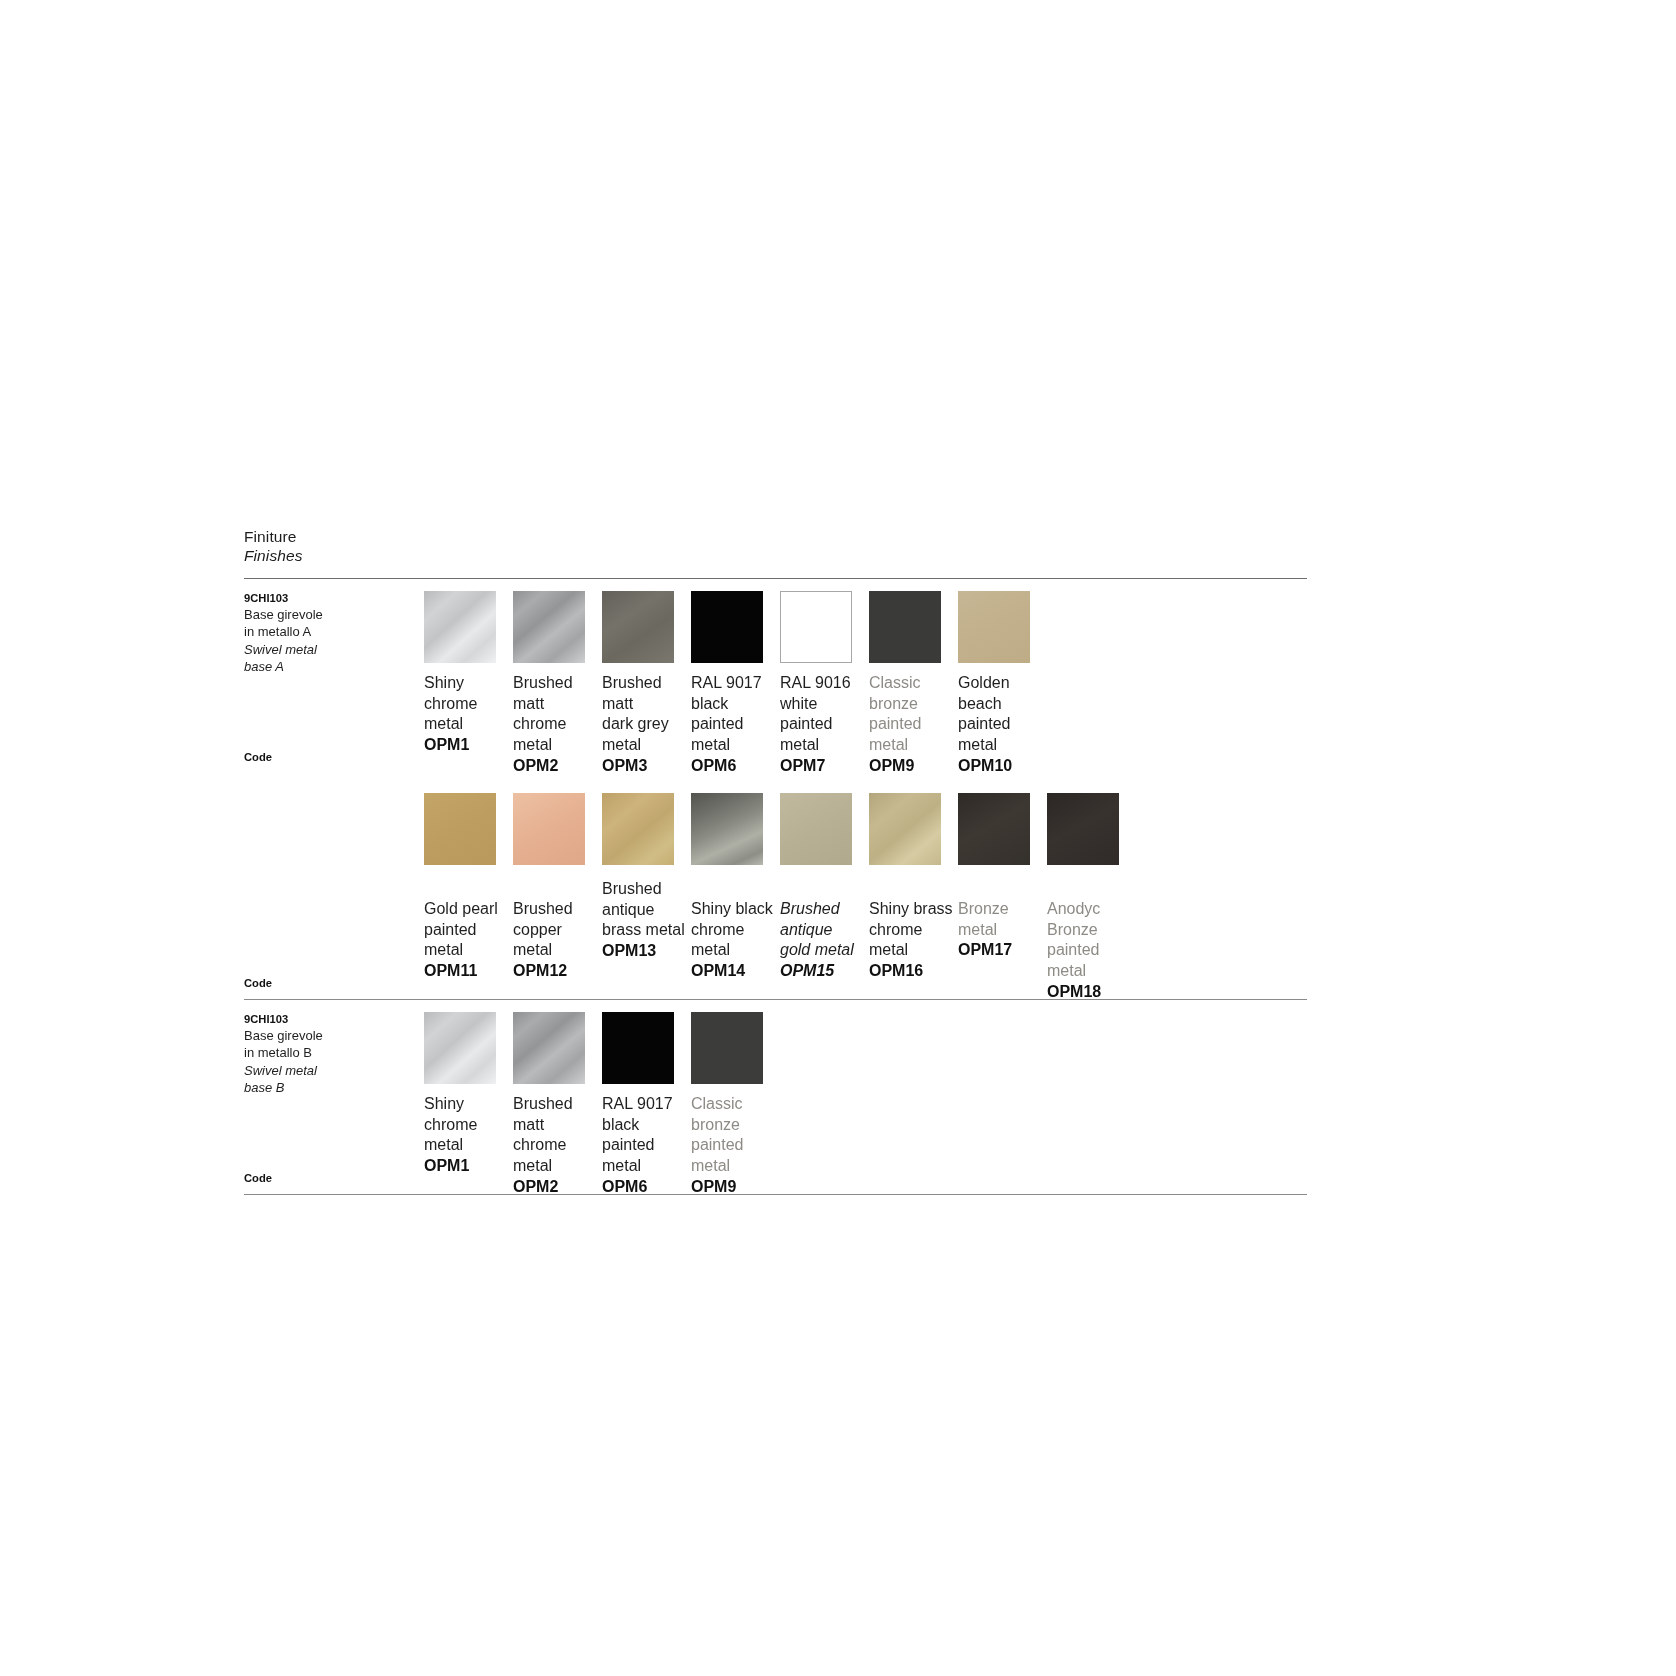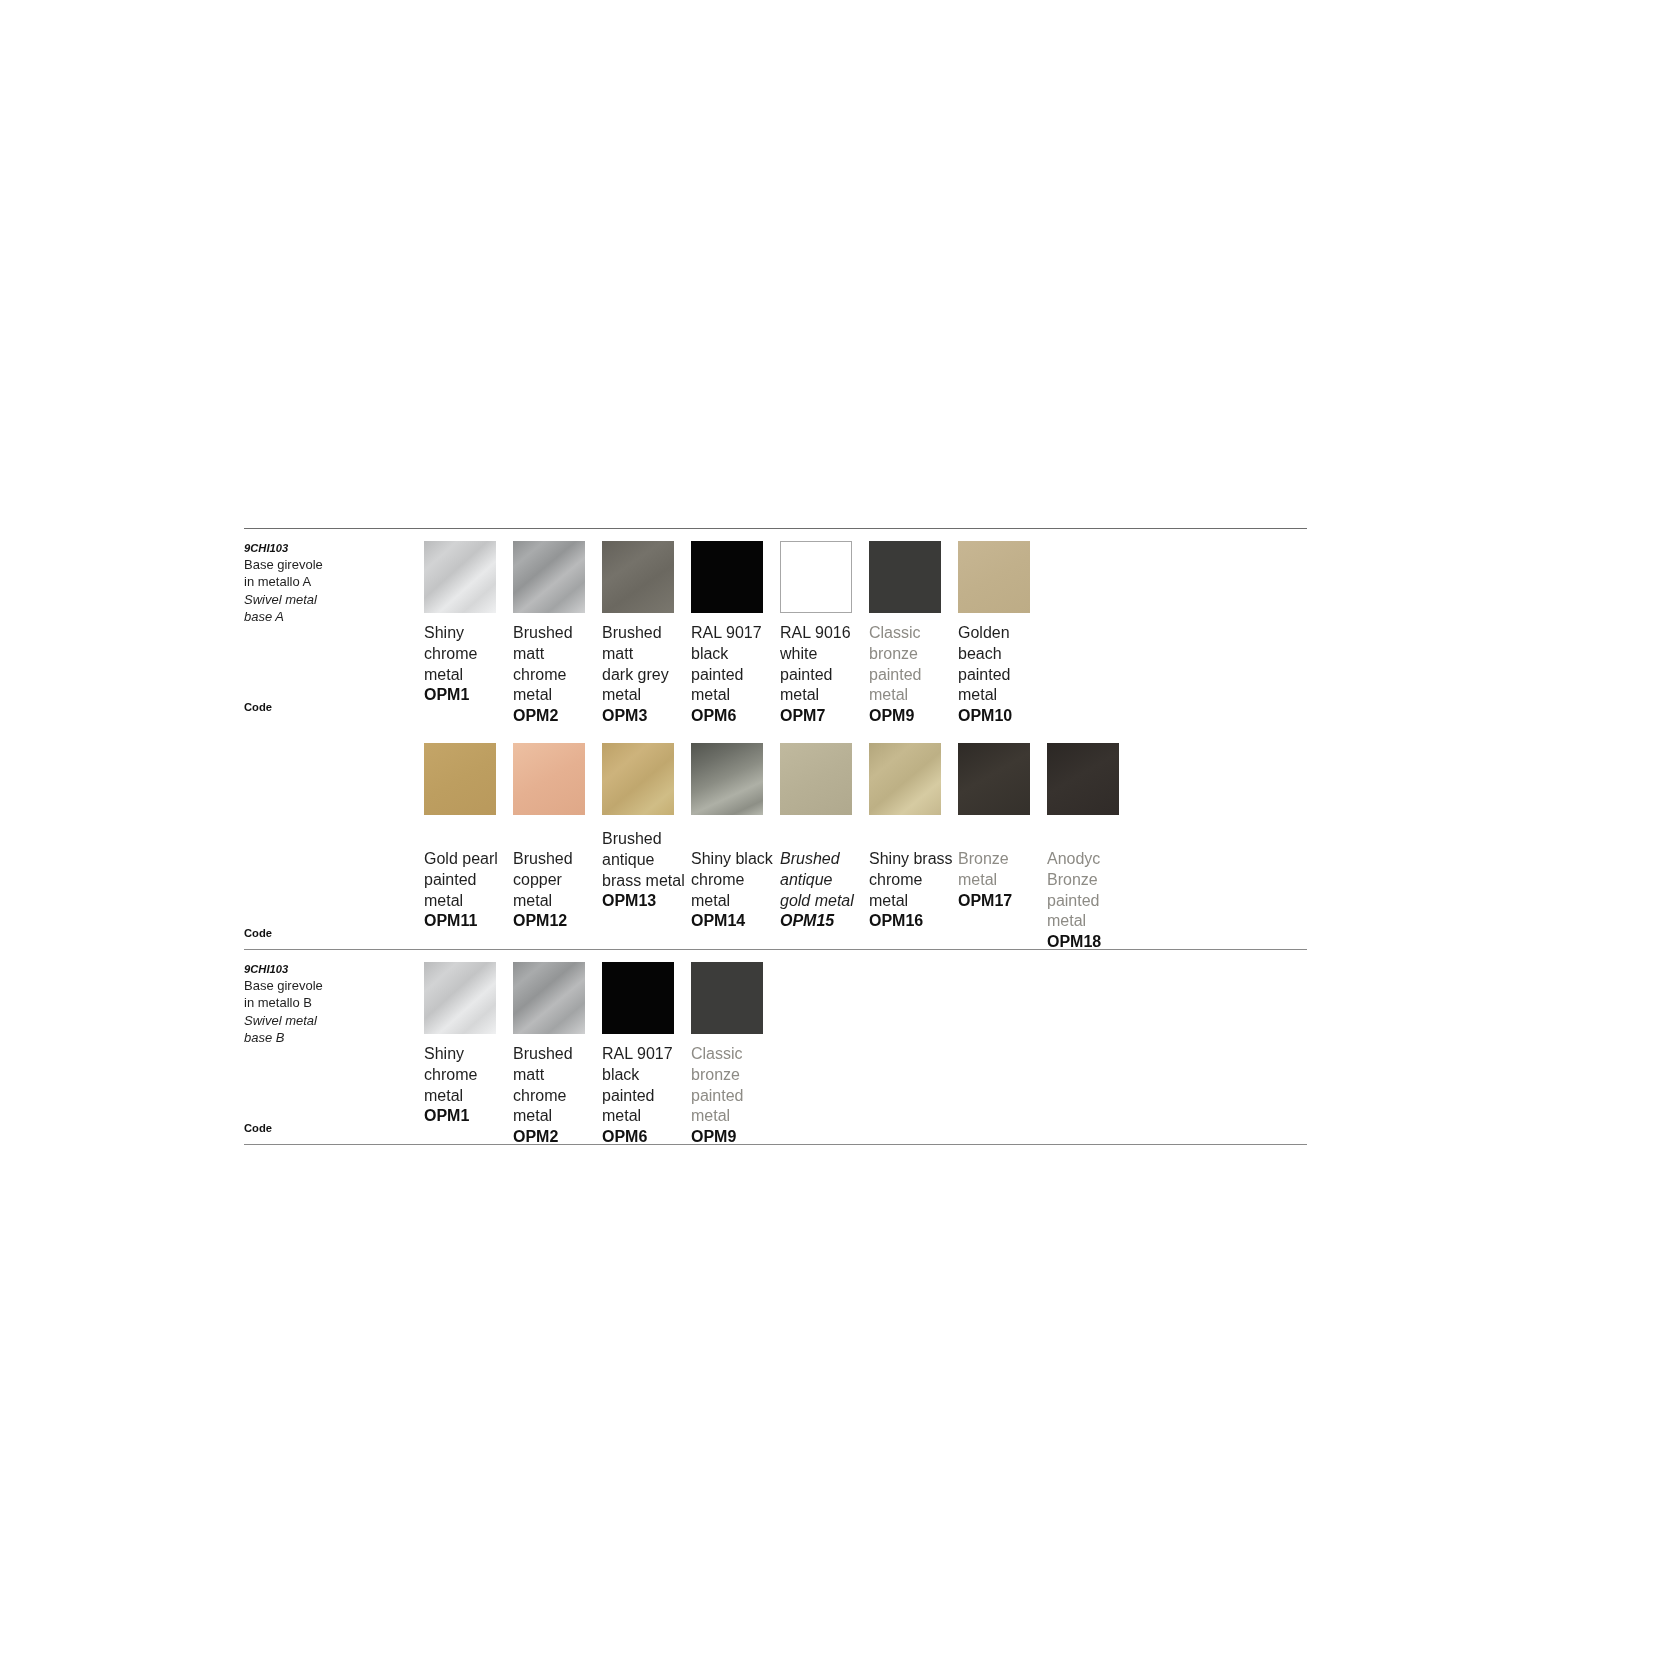--- a/index.html
+++ b/index.html
@@ -113,21 +113,20 @@
     color: #111;
     margin-top: 0px;
   }
 
   
   .prodcode {
     font-size: 11.2px;
     font-weight: bold;
     color: #111;
     line-height: 1.34;
-    font-style: italic;
   }
   .proddesc {
     font-size: 13px;
     line-height: 1.34;
     color: #1f1f1f;
     white-space: pre-line;
   }
   .proddesc.en {
     font-style: italic;
   }
@@ -141,20 +140,24 @@
   
   .spacer-sm { height: 10px; }
   .spacer-md { height: 18px; }
 </style>
 </head>
 <body>
 
 <div class="page">
   <div class="sheet">
 
+    <div class="heading">
+      <span class="it">Finiture</span>
+      <span class="en">Finishes</span>
+    </div>
 
     <div class="rule"></div>
 
     <div class="section">
 
       <div class="row">
         <div class="leftcol">
           <div class="prodcode">9CHI103</div>
           <div class="proddesc">Base girevole
 in metallo A</div>

